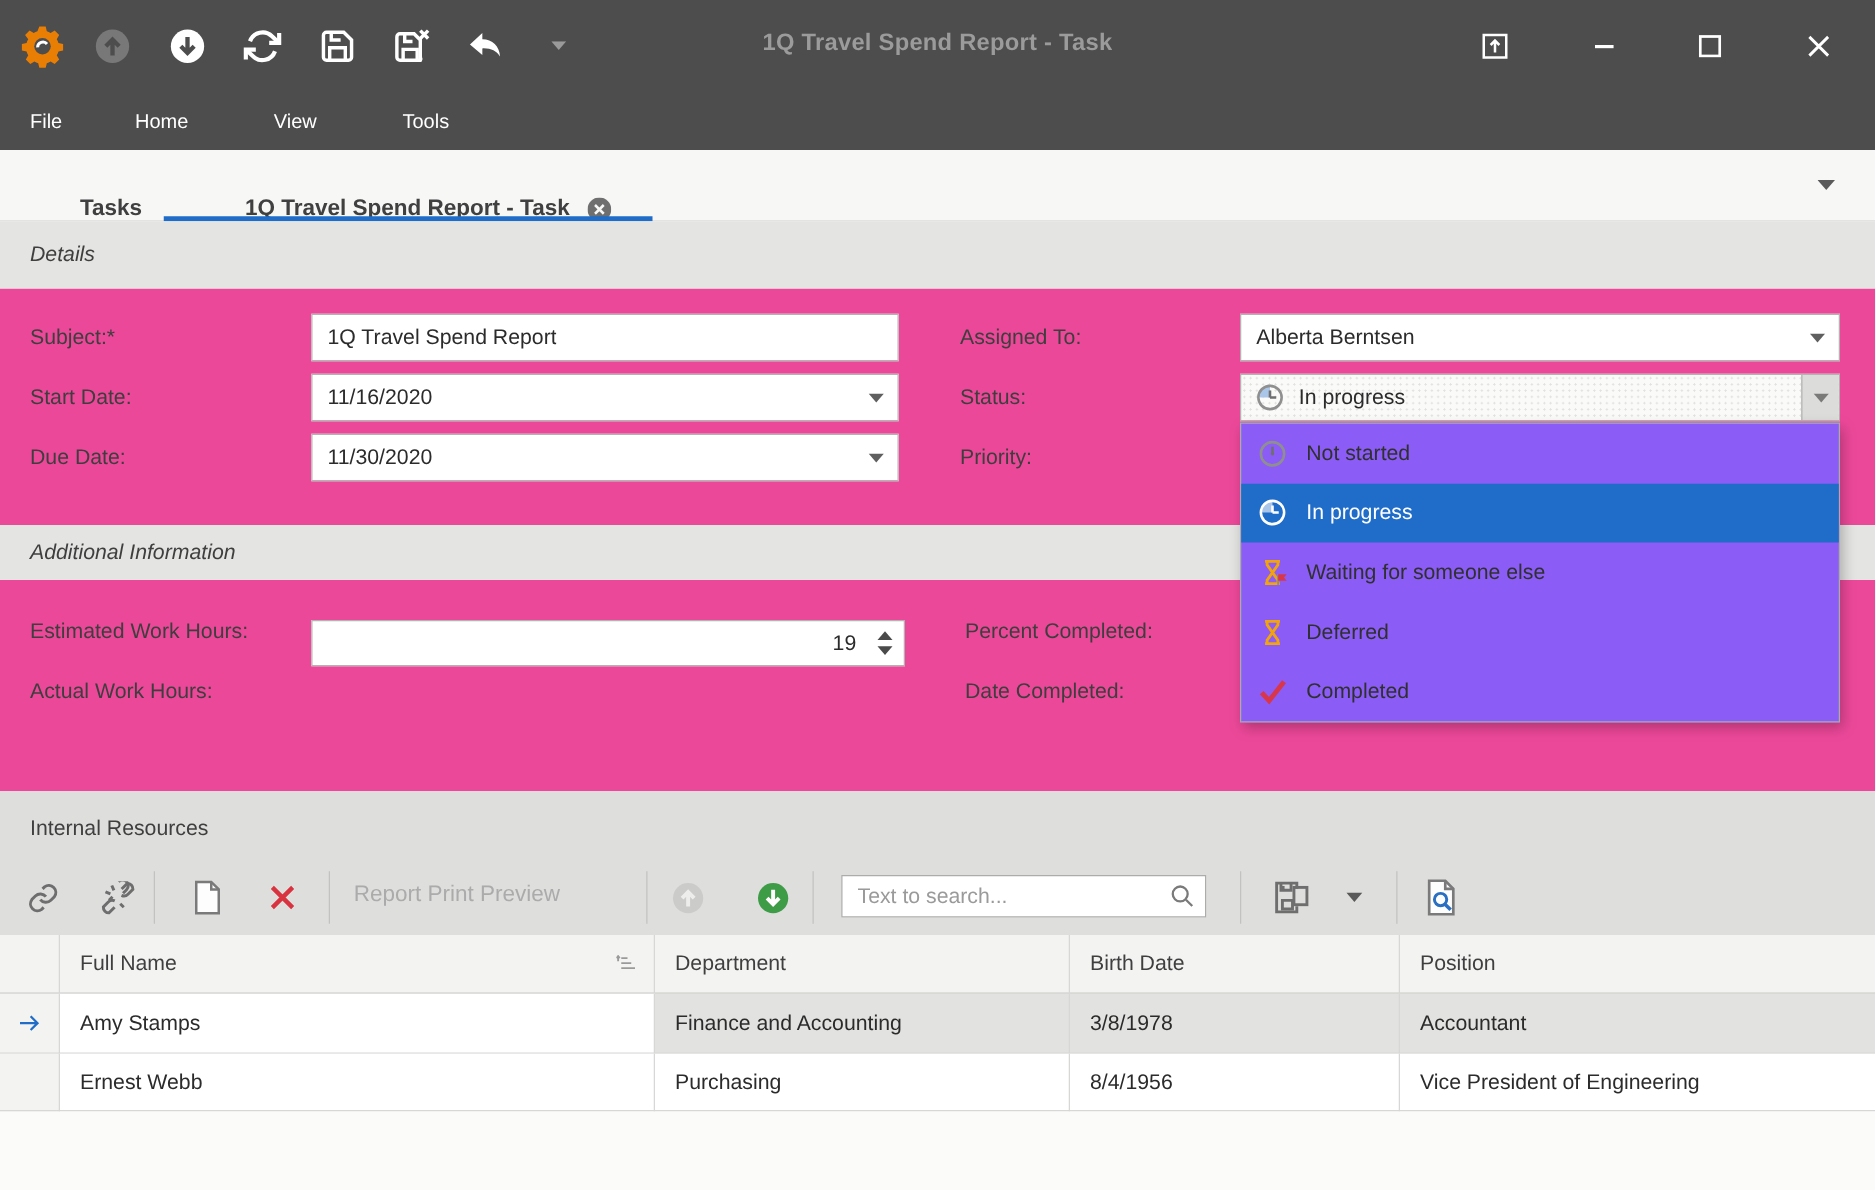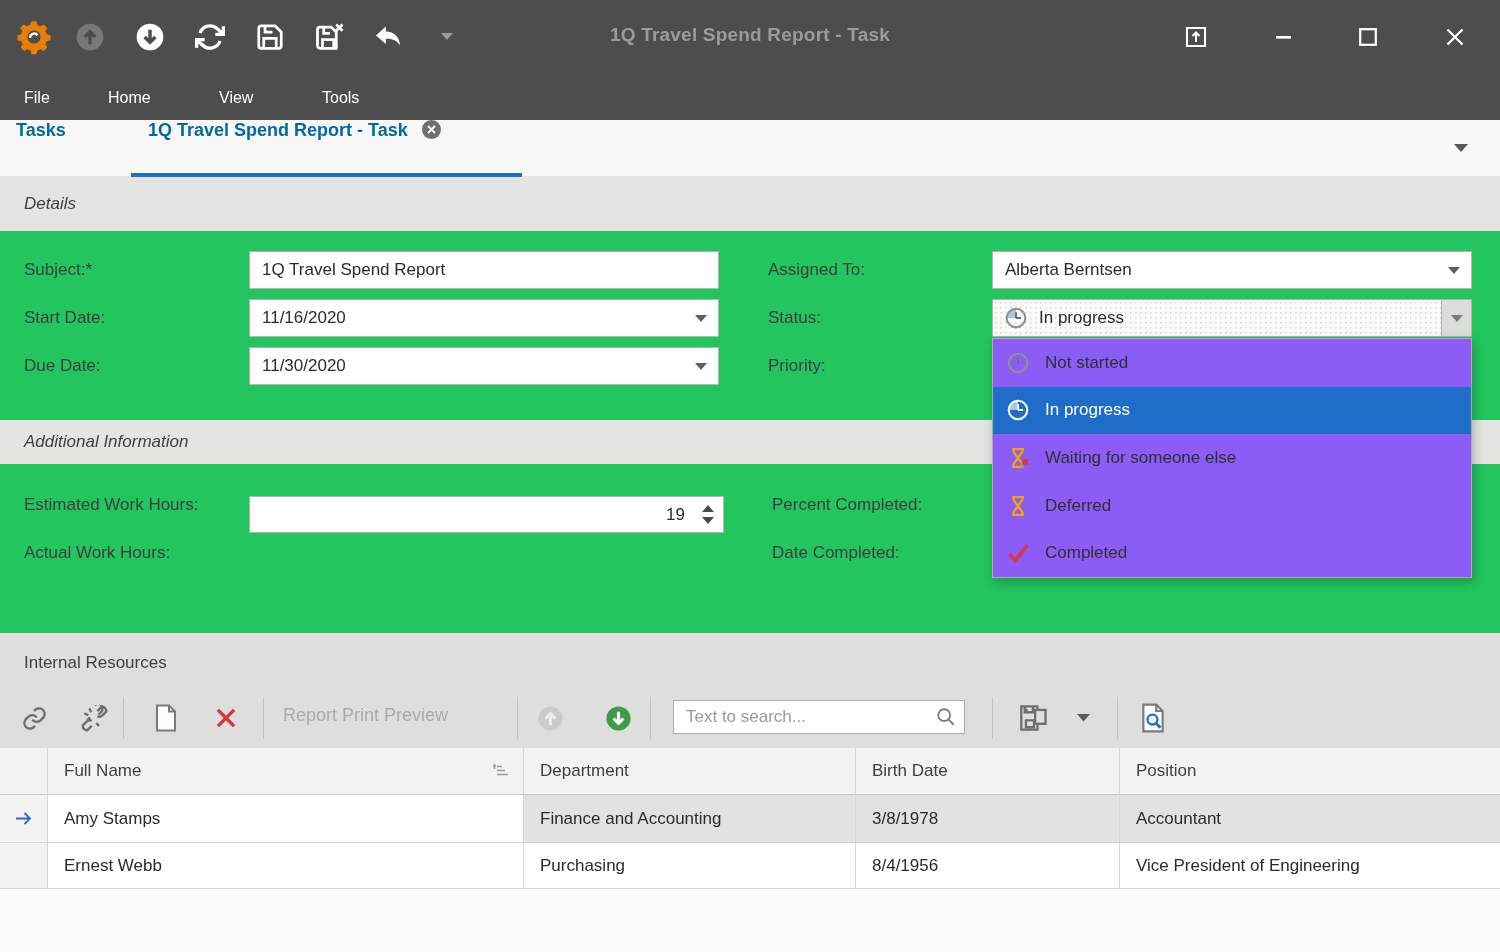--- a/index.html
+++ b/index.html
@@ -9,27 +9,27 @@
   
   .titlebar { position:absolute; left:0; top:0; width:1500px; height:120px; background:#4D4D4D; }
   .win-title { position:absolute; left:0; top:24px; width:1500px; text-align:center;
                font-size:19px; font-weight:bold; color:#9B9B9B; letter-spacing:.2px; }
   .qat-btn { position:absolute; top:17px; width:40px; height:40px; display:flex; align-items:center; justify-content:center; cursor:pointer; }
   .win-btn { position:absolute; top:16px; width:42px; height:42px; display:flex; align-items:center; justify-content:center; cursor:pointer; }
   .menu-item { position:absolute; top:83px; height:30px; line-height:30px; color:#FFFFFF; font-size:16px; cursor:pointer; }
 
   
   .tabbar { position:absolute; left:0; top:120px; width:1500px; height:57px; background:#F7F7F6; border-bottom:1px solid #E3E3E2; }
-  .tab { position:absolute; top:0; height:57px; display:flex; align-items:flex-start; font-size:18px; font-weight:bold; color:#0369a1; cursor:pointer; }
+  .tab { position:absolute; top:0; height:57px; display:flex; align-items:flex-end; font-size:18px; font-weight:bold; color:#404040; cursor:pointer;margin-left:48px; }
   .tab-underline { position:absolute; left:131px; top:53px; width:391px; height:4px; background:#1F6DC9; }
 
   
   .strip { position:absolute; left:0; width:1500px; background:#E4E4E2; color:#3F3F3F; font-size:17px;font-style:italic; }
   .strip span { position:absolute; left:24px; top:50%; transform:translateY(-50%); }
-  .content { position:absolute; left:0; width:1500px; background:#22c55e; }
+  .content { position:absolute; left:0; width:1500px; background:#ec4899; }
 
   .f-label { position:absolute; font-size:17px; color:#3E3E3E; white-space:nowrap; }
 
   .editor { position:absolute; background:#FFFFFF; border:1px solid #B3B3B2; display:flex; align-items:center; font-size:17px; color:#2B2B2B; }
   .editor .etext { padding-left:12px; white-space:nowrap; overflow:hidden; }
   .combo-chevron { position:absolute; right:11px; top:50%; margin-top:-3px; width:0; height:0;
                    border-left:6px solid transparent; border-right:6px solid transparent; border-top:7px solid #5F5F5F; }
   .spin { justify-content:flex-end; }
   .spin .etext { padding-right:8px; }
   .spin-btns { width:30px; height:100%; display:flex; flex-direction:column; align-items:center; justify-content:center; gap:5px; }

